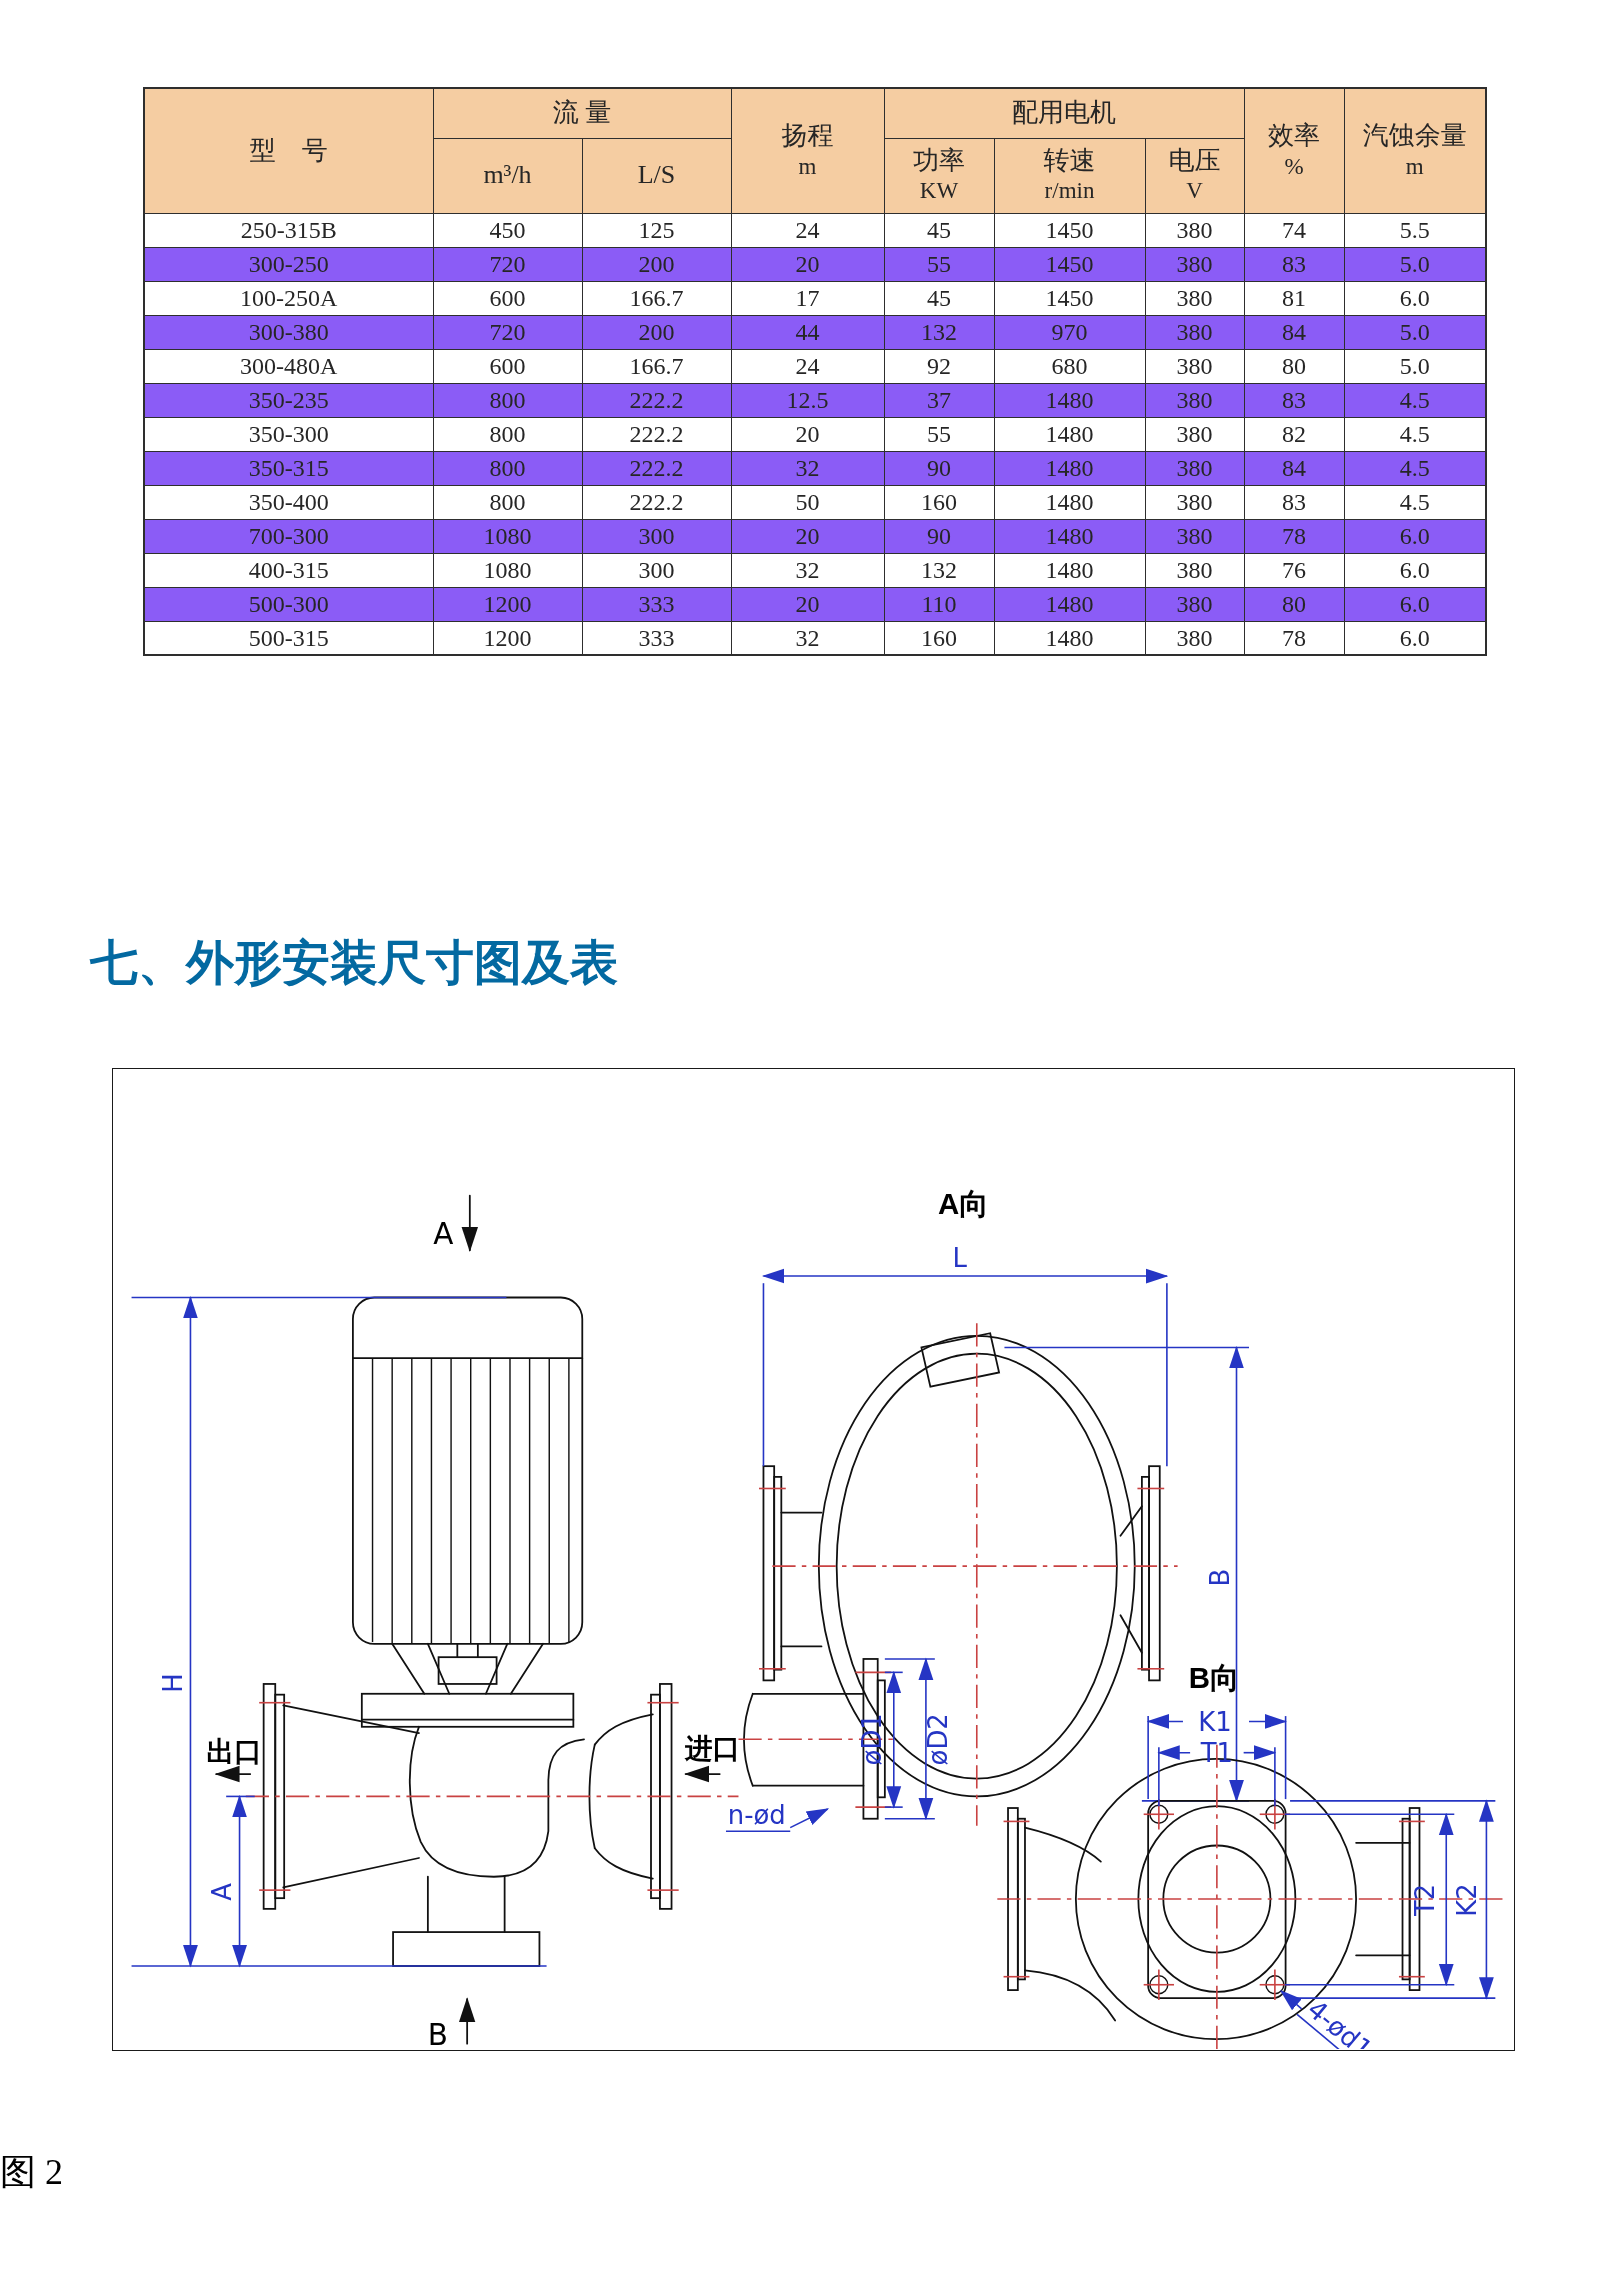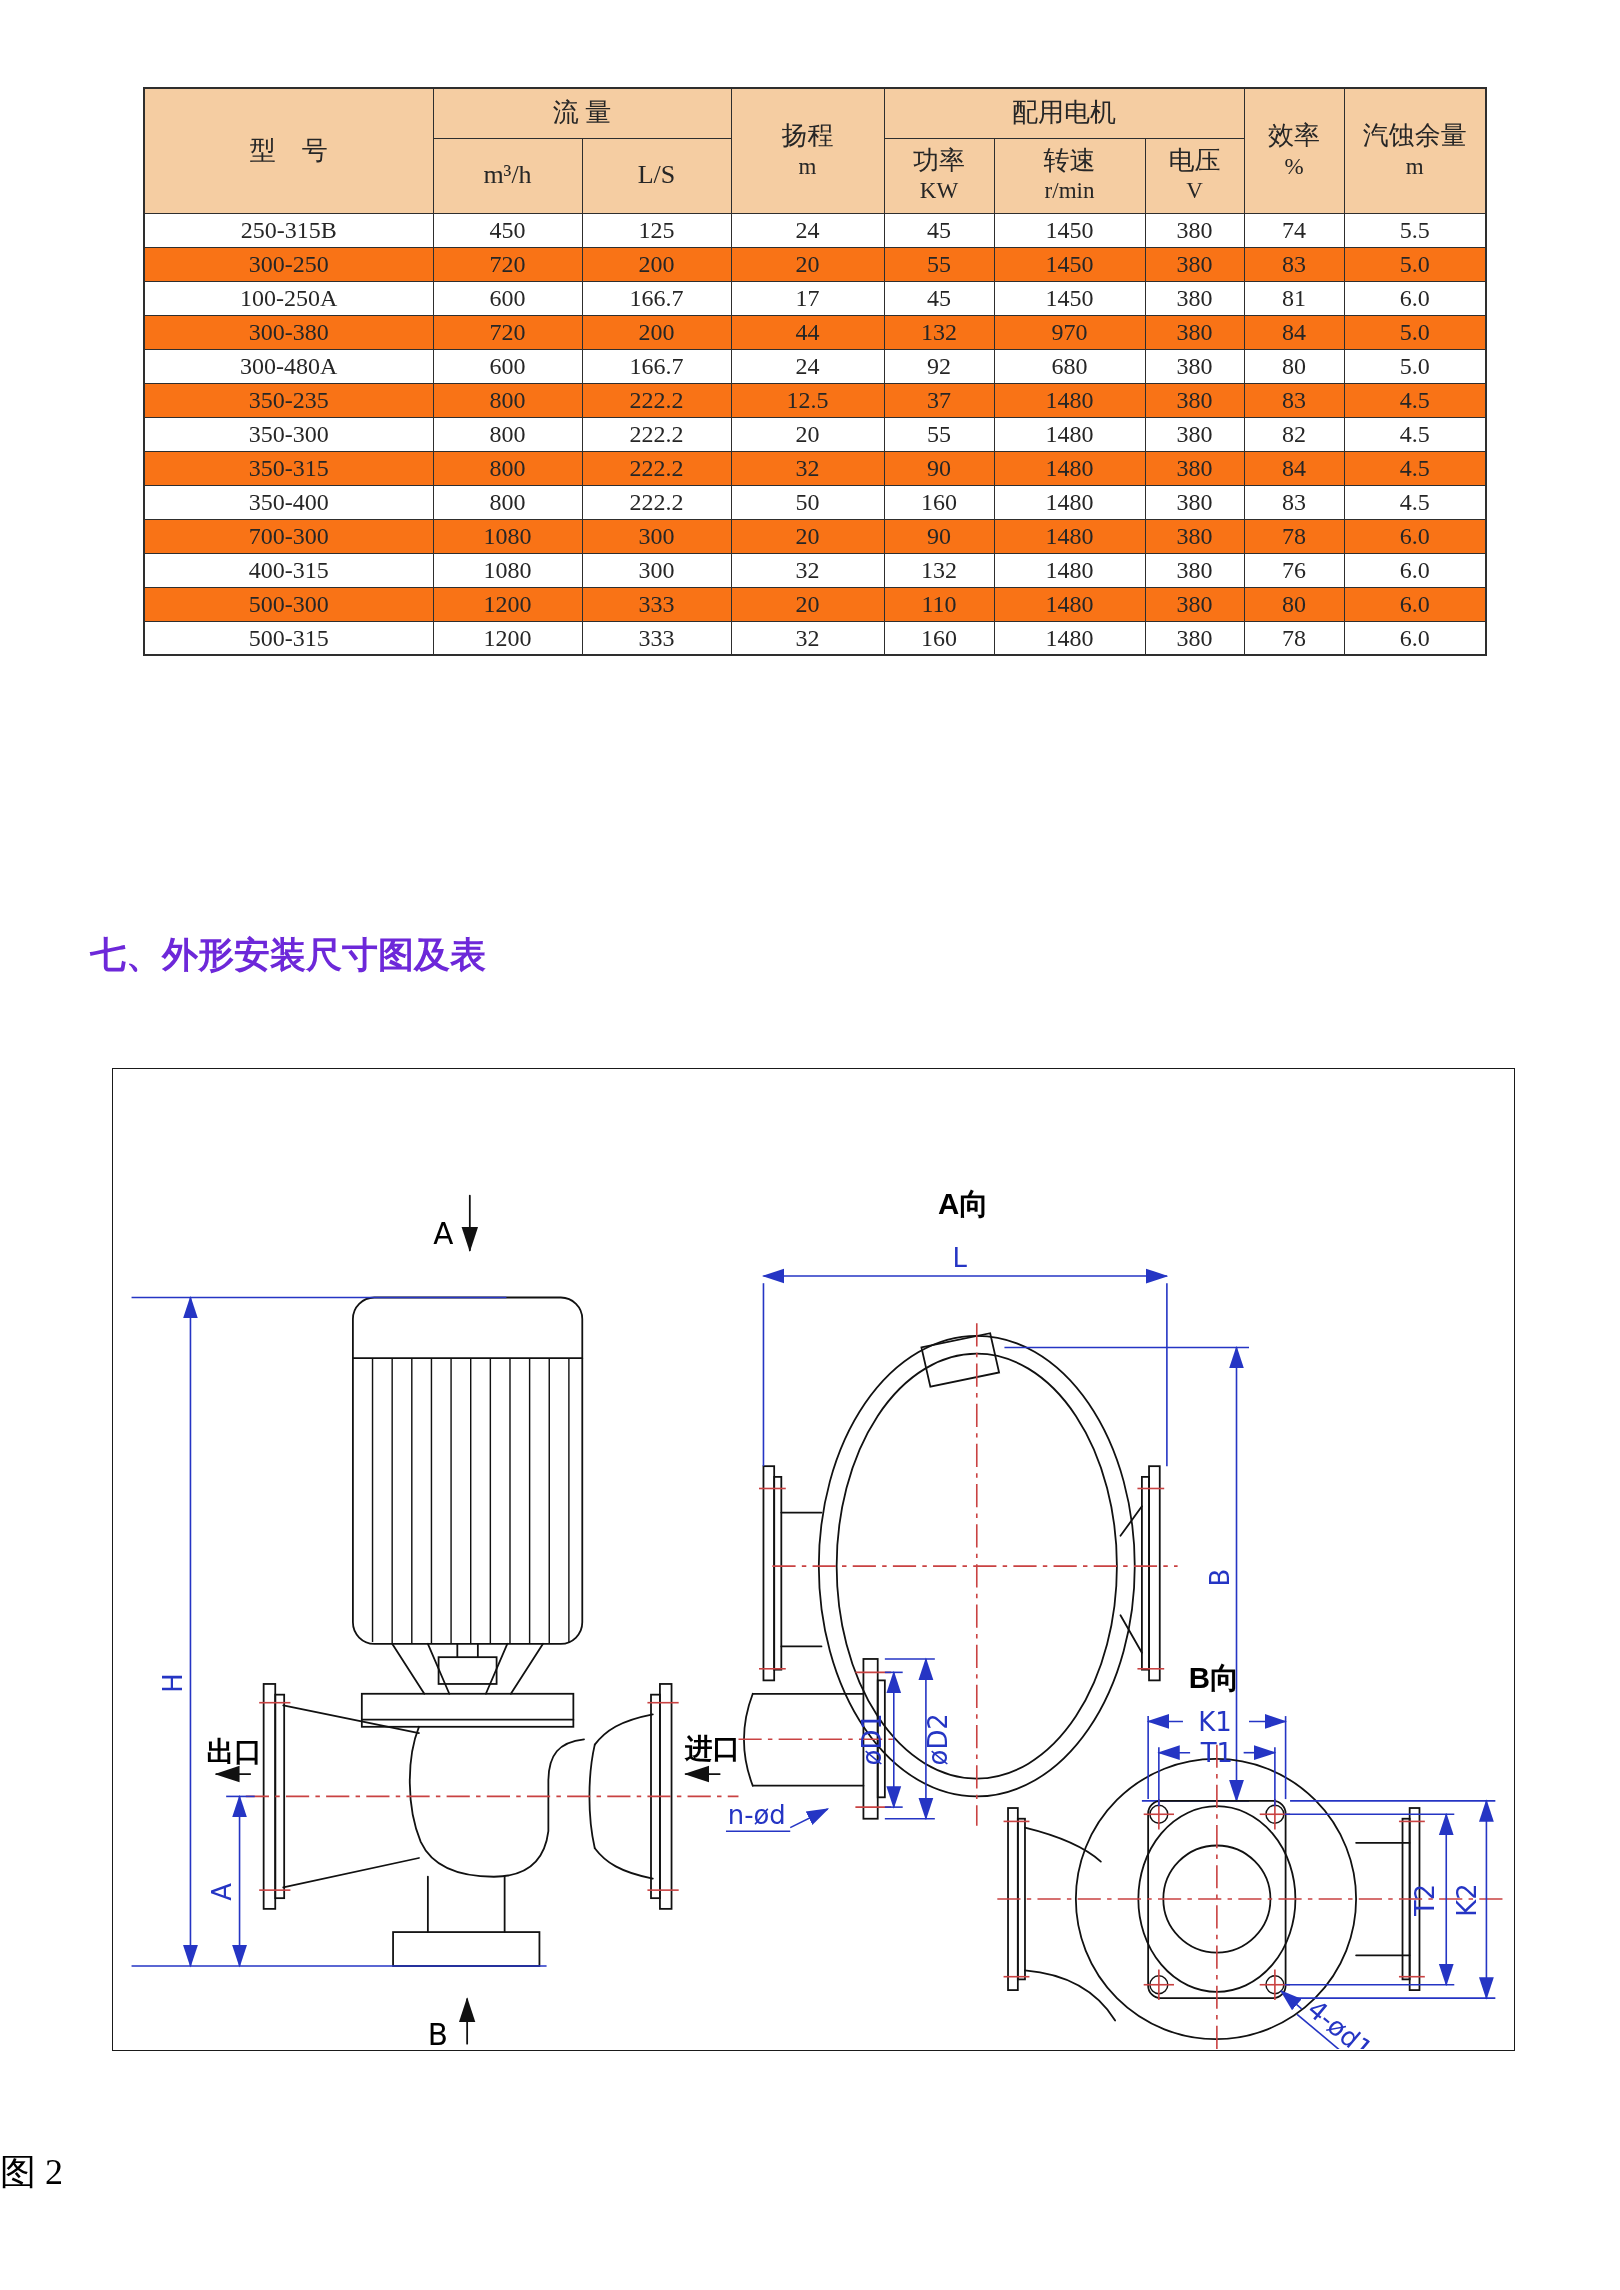--- a/index.html
+++ b/index.html
@@ -8,26 +8,26 @@
 
   
   table.spec{position:absolute;left:143px;top:87px;width:1342px;border-collapse:collapse;
              table-layout:fixed;font-size:24px;color:#262626;}
   table.spec th,table.spec td{border:1.8px solid #2e2e2e;text-align:center;vertical-align:middle;
              padding:0;line-height:1.25;font-weight:normal;}
   table.spec{border:2.7px solid #2e2e2e;}
   table.spec thead th{background:#f5cda2;font-size:26px;}
   table.spec .unit{font-size:23px;}
   tr.h1{height:50px;} tr.h2{height:75px;} tr.d{height:34px;}
-  tr.alt td{background:#f97316;text-align:center;}
+  tr.alt td{background:#8b5cf6;text-align:center;}
   td.model{text-align:left;padding-left:19.7px;}
 
   
   .heading{position:absolute;left:90px;top:931px;font-family:Liberation Sans, sans-serif;
-           font-weight:bold;font-size:36px;color:#6d28d9;}
+           font-weight:bold;font-size:48px;color:#0369a1;}
 
   
   .figure-box{position:absolute;left:112px;top:1068px;width:1403px;height:983px;
               border:1.8px solid #1a1a1a;box-sizing:border-box;background:#fff;}
   .caption{position:absolute;left:0;top:2148px;width:1620px;
            font-size:36px;color:#000;}
 
   
   .bk{stroke:#111;stroke-width:2;fill:none;stroke-linecap:round;}
   .bkthin{stroke:#111;stroke-width:1.6;fill:none;}

